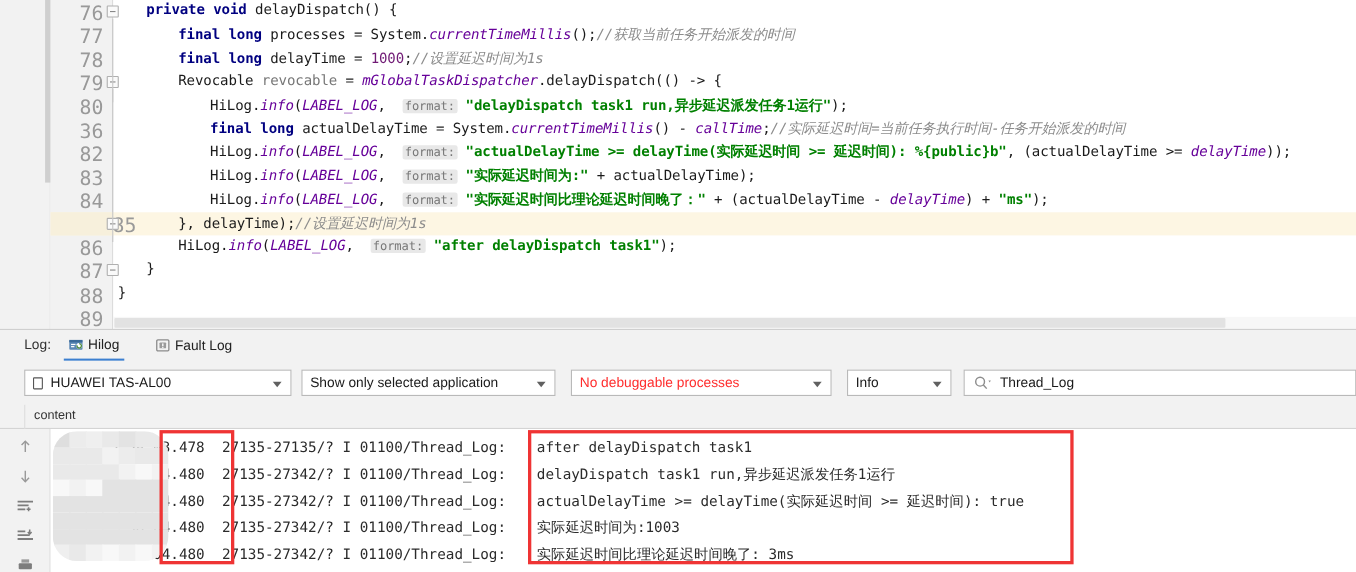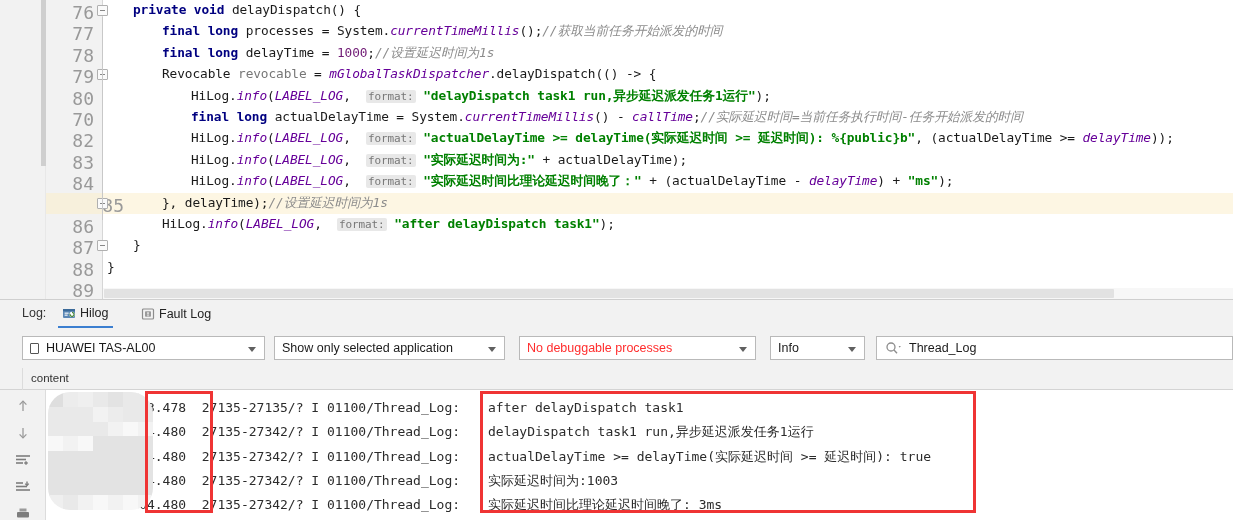--- a/index.html
+++ b/index.html
@@ -196,21 +196,21 @@
         <div class="lineno" style="top: 2px; right: auto; left: 46px; width: 48px;">76</div>
         <div class="codeline" style="top: 2px; left: 133px;"><span class="kw">private </span><span class="kw">void </span><span class="plain">delayDispatch() {</span></div>
         <div class="lineno" style="top: 23.4px; right: auto; left: 46px; width: 48px;">77</div>
         <div class="codeline" style="top: 23.4px; left: 162px;"><span class="kw">final </span><span class="kw">long </span><span class="plain">processes = System.</span><span class="stat" style="font-style: italic;">currentTimeMillis</span><span class="plain">();</span><span class="cmt">//获取当前任务开始派发的时间</span></div>
         <div class="lineno" style="top: 44.8px; right: auto; left: 46px; width: 48px;">78</div>
         <div class="codeline" style="top: 44.8px; left: 162px;"><span class="kw">final </span><span class="kw">long </span><span class="plain">delayTime = </span><span class="num">1000</span><span class="plain">;</span><span class="cmt">//设置延迟时间为1s</span></div>
         <div class="lineno" style="top: 66.2px; right: auto; left: 46px; width: 48px;">79</div>
         <div class="codeline" style="top: 66.2px; left: 162px;"><span class="plain">Revocable </span><span class="gry">revocable </span><span class="plain">= </span><span class="fld" style="font-style: italic;">mGlobalTaskDispatcher</span><span class="plain">.delayDispatch(() -&gt; {</span></div>
         <div class="lineno" style="top: 87.6px; right: auto; left: 46px; width: 48px;">80</div>
         <div class="codeline" style="top: 87.6px; left: 191px;"><span class="plain">HiLog.</span><span class="stat" style="font-style: italic;">info</span><span class="plain">(</span><span class="fld" style="font-style: italic;">LABEL_LOG</span><span class="plain">,  </span><span class="hint">format:</span><span class="str"> "delayDispatch task1 run,异步延迟派发任务1运行"</span><span class="plain">);</span></div>
-        <div class="lineno" style="top: 109px; right: auto; left: 46px; width: 48px;">70</div>
+        <div class="lineno" style="top: 109px; right: auto; left: 46px; width: 48px;">36</div>
         <div class="codeline" style="top: 109px; left: 191px;"><span class="kw">final </span><span class="kw">long </span><span class="plain">actualDelayTime = System.</span><span class="stat" style="font-style: italic;">currentTimeMillis</span><span class="plain">() - </span><span class="fld" style="font-style: italic;">callTime</span><span class="plain">;</span><span class="cmt">//实际延迟时间=当前任务执行时间-任务开始派发的时间</span></div>
         <div class="lineno" style="top: 130.4px; right: auto; left: 46px; width: 48px;">82</div>
         <div class="codeline" style="top: 130.4px; left: 191px;"><span class="plain">HiLog.</span><span class="stat" style="font-style: italic;">info</span><span class="plain">(</span><span class="fld" style="font-style: italic;">LABEL_LOG</span><span class="plain">,  </span><span class="hint">format:</span><span class="str"> "actualDelayTime &gt;= delayTime(实际延迟时间 &gt;= 延迟时间): %{public}b"</span><span class="plain">, (actualDelayTime &gt;= </span><span class="fld" style="font-style: italic;">delayTime</span><span class="plain">));</span></div>
         <div class="lineno" style="top: 151.8px; right: auto; left: 46px; width: 48px;">83</div>
         <div class="codeline" style="top: 151.8px; left: 191px;"><span class="plain">HiLog.</span><span class="stat" style="font-style: italic;">info</span><span class="plain">(</span><span class="fld" style="font-style: italic;">LABEL_LOG</span><span class="plain">,  </span><span class="hint">format:</span><span class="str"> "实际延迟时间为:"</span><span class="plain"> + actualDelayTime);</span></div>
         <div class="lineno" style="top: 173.2px; right: auto; left: 46px; width: 48px;">84</div>
         <div class="codeline" style="top: 173.2px; left: 191px;"><span class="plain">HiLog.</span><span class="stat" style="font-style: italic;">info</span><span class="plain">(</span><span class="fld" style="font-style: italic;">LABEL_LOG</span><span class="plain">,  </span><span class="hint">format:</span><span class="str"> "实际延迟时间比理论延迟时间晚了："</span><span class="plain"> + (actualDelayTime - </span><span class="fld" style="font-style: italic;">delayTime</span><span class="plain">) + </span><span class="str">"ms"</span><span class="plain">);</span></div>
         <div class="hl-row" style="top: 192.6px;"></div>
         <div class="hl-row-gut" style="top: 192.6px;"></div>
         <div class="lineno" style="top: 194.6px; right: auto; left: 32px; width: 48px; margin-left: 44px;">85</div>

